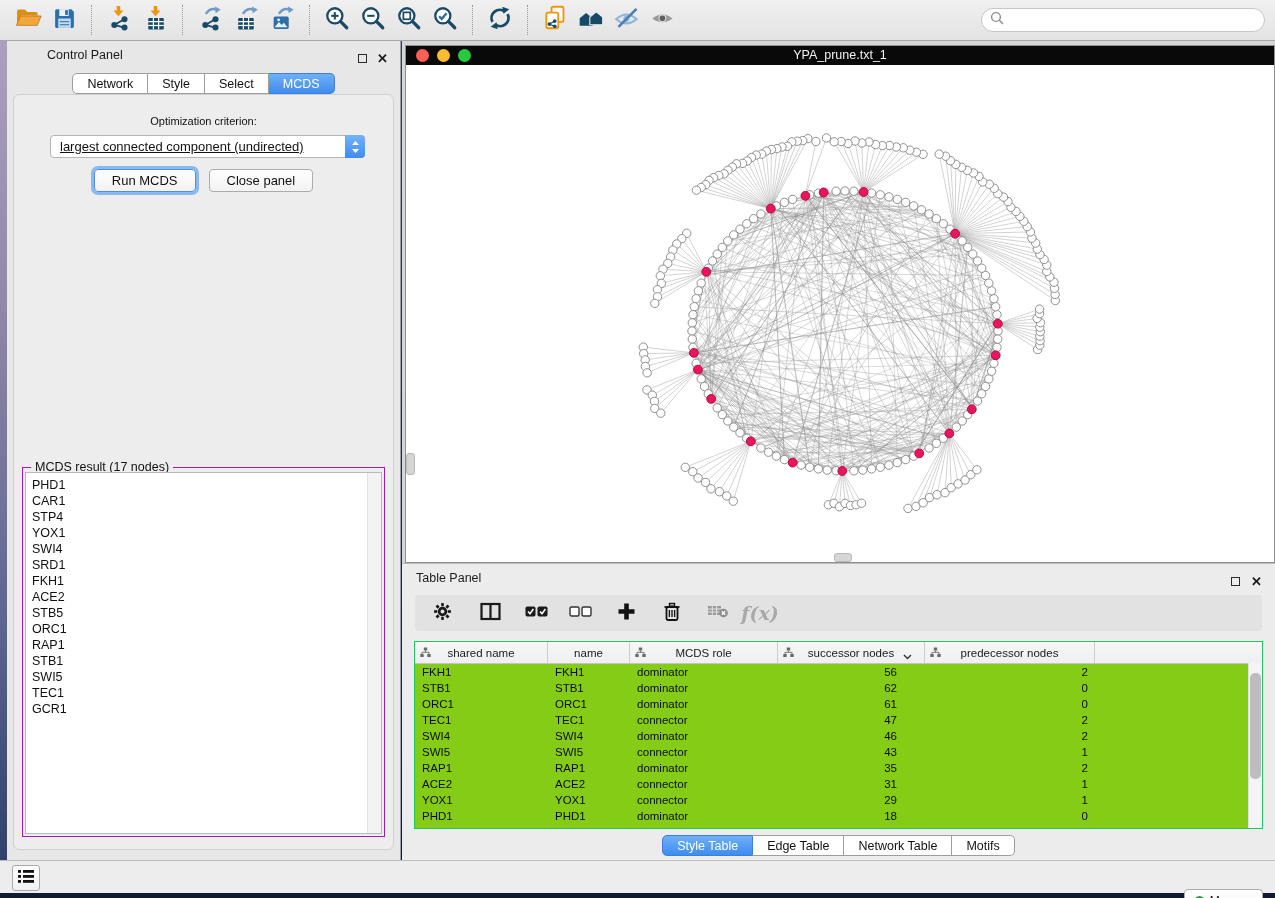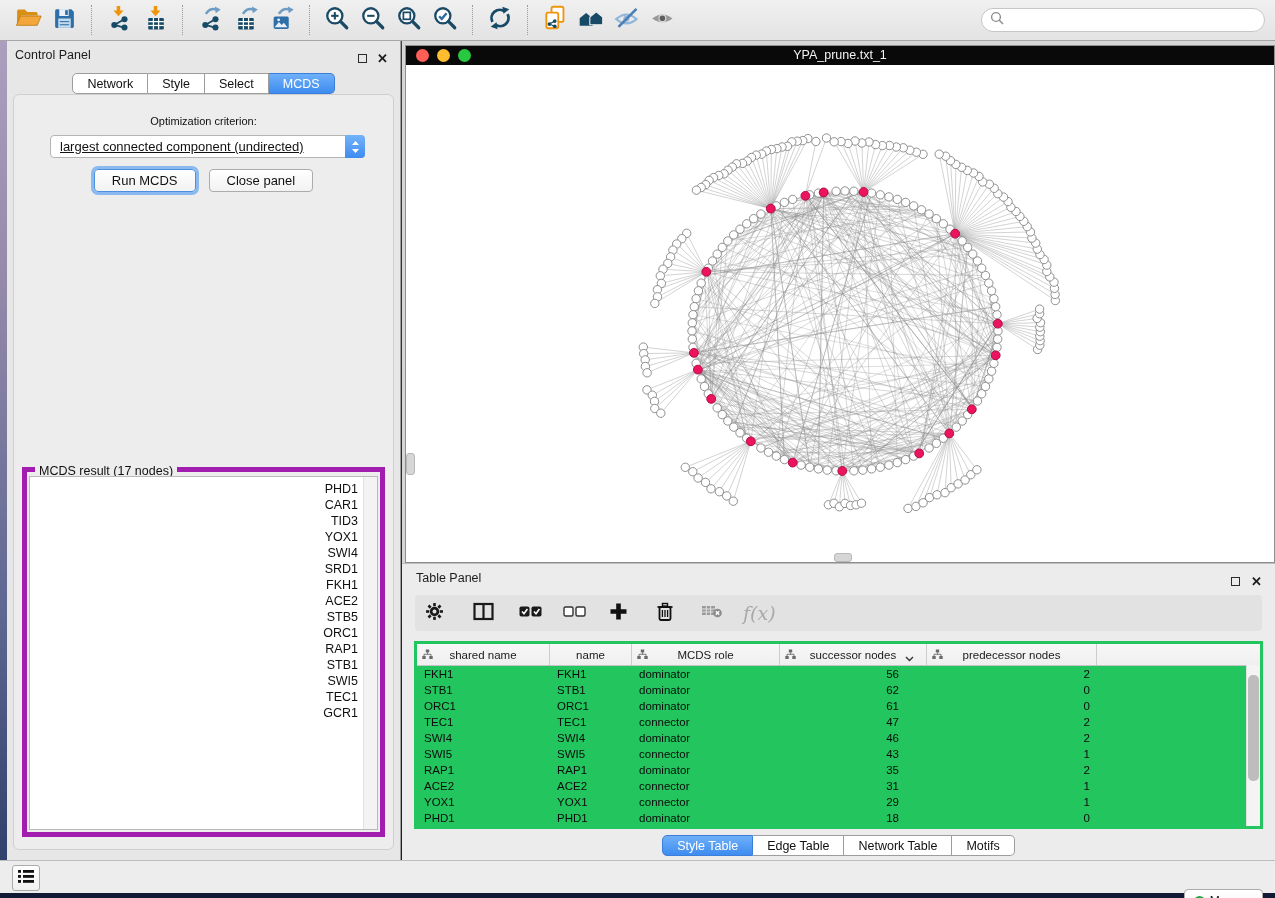--- a/index.html
+++ b/index.html
@@ -17,21 +17,21 @@
     border-radius:13px;display:flex;align-items:center;padding:0 8px;box-sizing:border-box;}
   .searchbox input{border:none;outline:none;flex:1;font-size:12px;background:transparent;
     font-family:"Liberation Sans",sans-serif;}
 
   
   .left-strip{position:absolute;left:0;top:41px;width:7px;height:819px;
     background:linear-gradient(#AC9FBE,#9489A9 30%,#5D6792 70%,#31406C);}
 
   
   .control-panel{position:absolute;left:7px;top:41px;width:394px;height:819px;
-    background:#E7E7E7;border-right:1px solid #9E9E9E;box-sizing:border-box;}
+    background:#E7E7E7;border-right:1px solid #9E9E9E;box-sizing:border-box;padding-left:32px;}
   .cp-header{position:relative;height:26px;}
   .cp-title{position:absolute;left:8px;top:7px;font-size:12.5px;color:#1c1c1c;}
   .float-glyph{display:inline-block;width:9px;height:9px;border:1.6px solid #2b2b2b;box-sizing:border-box;}
   .close-glyph{font-size:13px;font-weight:bold;color:#1b1b1b;line-height:9px;}
   .cp-float{position:absolute;right:33px;top:8px;}
   .cp-close{position:absolute;right:12px;top:8px;}
   .cp-tabs{position:absolute;left:0;right:0;top:32px;display:flex;justify-content:center;}
   .seg{height:21px;line-height:21px;text-align:center;font-size:12.5px;color:#111;background:#fff;
     border:1px solid #9D9D9D;border-left:none;padding:0 14px;box-sizing:border-box;}
   .seg:first-child{border-left:1px solid #9D9D9D;border-radius:5px 0 0 5px;text-align:center;}
@@ -42,21 +42,21 @@
   .opt-label{position:absolute;left:0;right:0;top:20px;text-align:center;font-size:11px;color:#101010;}
   .dropdown{position:absolute;left:36px;top:40px;width:315px;height:23px;background:#fff;
     border:1px solid #B5B5B5;border-radius:4px;display:flex;align-items:center;box-sizing:border-box;}
   .dropdown .dval{flex:1;font-size:13px;color:#111;padding-left:9px;white-space:nowrap;text-decoration:underline;}
   .stepper{width:20px;height:23px;margin:-1px -1px -1px 0;border-radius:0 4px 4px 0;
     background:linear-gradient(#74B3F9,#3E8CF0);display:flex;align-items:center;justify-content:center;}
   .btnrow{position:absolute;left:0;right:0;top:74px;display:flex;justify-content:center;gap:13px;align-items:flex-end;}
   .mbtn{height:23px;line-height:21px;background:linear-gradient(#FFFFFF,#F2F2F2);border:1px solid #ACACAC;
     border-radius:4px;font-size:13px;color:#111;padding:0 17px;box-sizing:border-box;}
   .mbtn.focused{box-shadow:0 0 0 3px rgba(120,175,240,.85);border-color:#4D90E0;}
-  .groupbox{position:absolute;left:8px;right:8px;top:372px;bottom:12px;border:5px solid #a21caf;text-align:right;}
+  .groupbox{position:absolute;left:8px;right:8px;top:372px;bottom:12px;border:1px solid #a21caf;}
   .grouptitle{position:absolute;left:8px;top:-8px;background:#EDEDED;padding:0 4px;font-size:12.5px;color:#111;}
   .mcds-list{position:absolute;left:2px;right:2px;top:4px;bottom:2px;background:#fff;
     border:1px solid #B9B9B9;overflow:hidden;}
   .mcds-items{position:absolute;left:0;top:2px;right:13px;bottom:0;padding:2px 6px;}
   .mcds-item{font-size:12.5px;line-height:16px;color:#101010;}
   .mcds-scroll{position:absolute;right:0;top:0;bottom:0;width:13px;background:#F3F3F3;border-left:1px solid #E2E2E2;}
 
   
   .right-region{position:absolute;left:402px;top:41px;width:873px;height:819px;background:#D6D6D6;}
   .net-frame{position:absolute;left:3px;top:4px;width:870px;height:518px;background:#fff;
@@ -70,24 +70,24 @@
 
   
   .table-panel{position:absolute;left:0px;top:522px;width:873px;height:297px;background:#ECECEC;
     border-top:1px solid #BDBDBD;box-sizing:border-box;}
   .tp-header{position:relative;height:26px;}
   .tp-title{position:absolute;left:14px;top:7px;font-size:12.5px;color:#1c1c1c;}
   .tp-float{position:absolute;right:35px;top:8px;}
   .tp-close{position:absolute;right:13px;top:8px;}
   .tp-toolbar{position:absolute;left:13px;right:13px;top:31px;height:36px;background:#E2E2E2;
     border-radius:4px;display:flex;align-items:center;padding:0 10px;gap:0;box-sizing:border-box;}
-  .ttbtn{width:34px;height:30px;display:flex;align-items:center;justify-content:flex-start;flex:0 0 auto;}
+  .ttbtn{width:34px;height:30px;display:flex;align-items:center;justify-content:center;flex:0 0 auto;font-weight:bold;}
   .fx{font-family:"DejaVu Serif",serif;font-style:italic;color:#A8A8A8;font-size:19px;}
-  .ttable{position:absolute;left:12px;right:12px;top:77px;height:188px;background:#22c55e;
-    border:3px solid #22c55e;box-sizing:border-box;overflow:hidden;}
+  .ttable{position:absolute;left:12px;right:12px;top:77px;height:188px;background:#84cc16;
+    border:1px solid #22c55e;box-sizing:border-box;overflow:hidden;}
   .thead{display:grid;grid-template-columns:133px 82px 148px 147px 170px 1fr;height:21px;
     background:linear-gradient(#F7F7F7,#EFEFEF);border-bottom:1px solid #C4C4C4;}
   .th{position:relative;border-right:1px solid #CDCDCD;font-size:11.5px;color:#1a1a1a;
     display:flex;align-items:center;justify-content:center;}
   .th:last-child{border-right:none;}
   .th .treeic{position:absolute;left:5px;top:5px;}
   .th .sortic{position:absolute;right:12px;top:8px;}
   .tbody .trow{display:grid;grid-template-columns:133px 82px 148px 147px 170px 1fr;height:16px;}
   .tcell{font-size:11.5px;color:#0c0c0c;line-height:16px;white-space:nowrap;overflow:hidden;}
   .tcell.l{padding-left:7px;}
@@ -311,21 +311,21 @@
       <div class="btnrow">
         <button class="mbtn focused">Run MCDS</button>
         <button class="mbtn">Close panel</button>
       </div>
       <div class="groupbox">
         <span class="grouptitle">MCDS result (17 nodes)</span>
         <div class="mcds-list">
           <div class="mcds-items" id="mcds-items">
               <div class="mcds-item">PHD1</div>
               <div class="mcds-item">CAR1</div>
-              <div class="mcds-item">TID3</div>
+              <div class="mcds-item">STP4</div>
               <div class="mcds-item">YOX1</div>
               <div class="mcds-item">SWI4</div>
               <div class="mcds-item">SRD1</div>
               <div class="mcds-item">FKH1</div>
               <div class="mcds-item">ACE2</div>
               <div class="mcds-item">STB5</div>
               <div class="mcds-item">ORC1</div>
               <div class="mcds-item">RAP1</div>
               <div class="mcds-item">STB1</div>
               <div class="mcds-item">SWI5</div>

